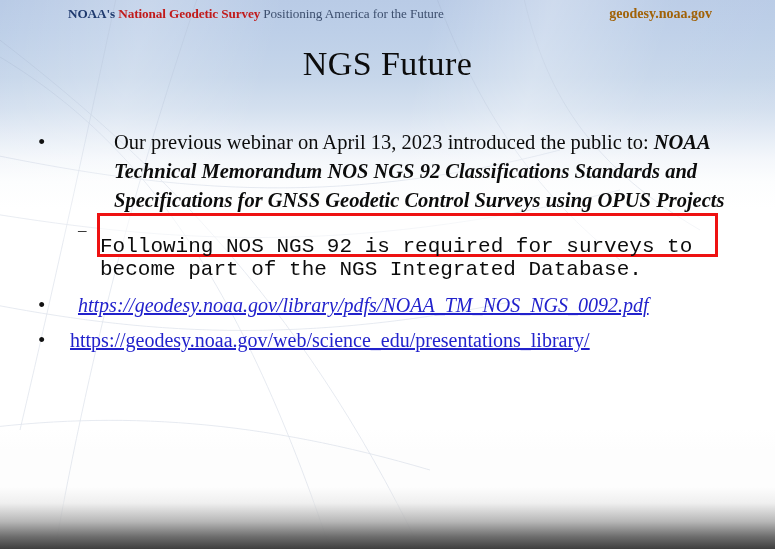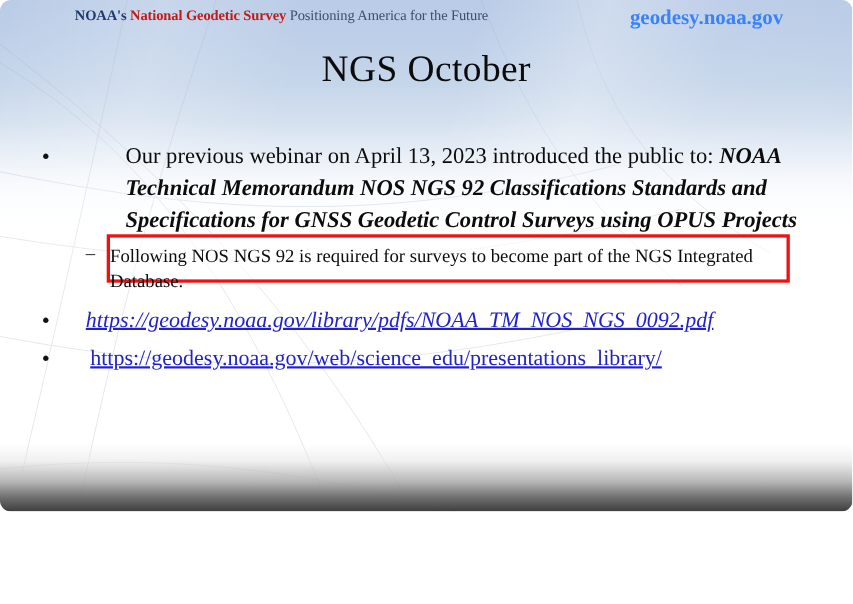--- a/index.html
+++ b/index.html
@@ -7,24 +7,23 @@
     padding: 0;
     background: #ffffff;
   }
   body {
     font-family: "Liberation Serif", "DejaVu Serif", serif;
   }
 
   #slide {
     position: relative;
     width: 775px;
-    height: 465px;
+    height: 549px;
     overflow: hidden;
     background: #ffffff;
-    border-radius: 10px;
   }
 
   
   .bg-gradient {
     position: absolute;
     left: 0; top: 0;
     width: 775px;
     height: 549px;
     background: linear-gradient(to bottom,
         #b9cbe6 0%,
@@ -98,23 +97,23 @@
     font-weight: bold;
   }
   .hdr-tag {
     color: #3d4f6e;
     font-weight: normal;
   }
   .header-right {
     position: absolute;
     right: 63px;
     top: 6px;
-    font-size: 19px;
-    font-weight: bold;
-    color: #3b82f6;
+    font-size: 14px;
+    font-weight: bold;
+    color: #a16207;
     white-space: nowrap;
     margin-left: 48px;
   }
 
   
   .slide-title {
     position: absolute;
     left: 0;
     top: 45px;
     width: 775px;
@@ -180,45 +179,45 @@
     left: 97px;
     top: -4px;
     width: 621px;
     height: 44px;
     border: 3px solid #ee1111;
     box-sizing: border-box;
     background: rgba(255,255,255,0.55);
   }
   .sub-text {
     position: relative;
-    font-size: 17px;
+    font-size: 21px;
     line-height: 23px;
     color: #0c0c0c;
-    padding-top: 4px;
+    padding-top: 18px;
+    font-family: Liberation Mono, monospace;
   }
 
   
   .link-row {
     padding-left: 74px;
     padding-right: 20px;
   }
   .link {
     font-size: 20px;
     line-height: 29px;
     color: #2222cc;
     text-decoration: underline;
     white-space: nowrap;
   }
   .link-italic {
     font-style: italic;
     padding-left: 4px;
   }
   .link-plain {
     font-style: normal;
-    margin-left: 12px;
   }
 </style>
 </head>
 <body>
 
 <div id="slide">
 
   <div class="bg-gradient"></div>
 
   <svg class="bg-curves" viewBox="0 0 775 549" preserveAspectRatio="none">
@@ -238,21 +237,21 @@
 
   <div class="bg-sheen"></div>
 
   <div class="header">
     <div class="header-left">
       <span class="hdr-noaas">NOAA's </span><span class="hdr-ngs">National Geodetic Survey</span><span class="hdr-tag"> Positioning America for the Future</span>
     </div>
     <div class="header-right">geodesy.noaa.gov</div>
   </div>
 
-  <div class="slide-title">NGS October</div>
+  <div class="slide-title">NGS Future</div>
 
   <div class="body-area">
 
     <div class="bullet-row">
       <span class="bullet-mark">•</span>
       <div class="bullet-text"><span>Our previous webinar on April 13, 2023 introduced the public to: </span><span class="bi">NOAA Technical Memorandum NOS NGS 92 Classifications Standards and Specifications for GNSS Geodetic Control Surveys using OPUS Projects</span></div>
     </div>
 
     <div class="sub-row">
       <span class="sub-mark">–</span>

